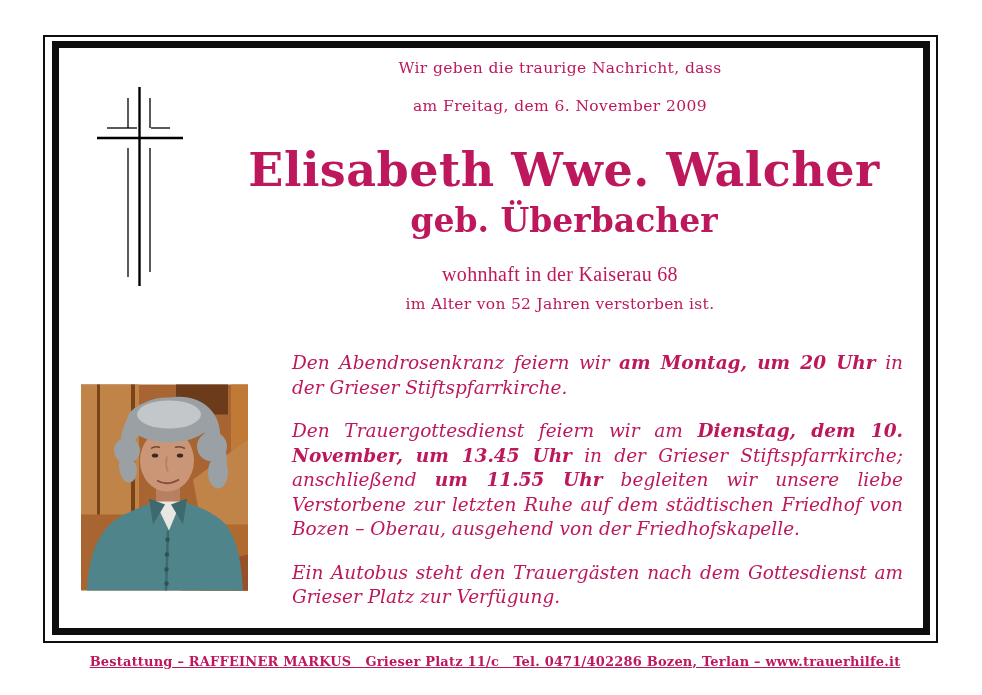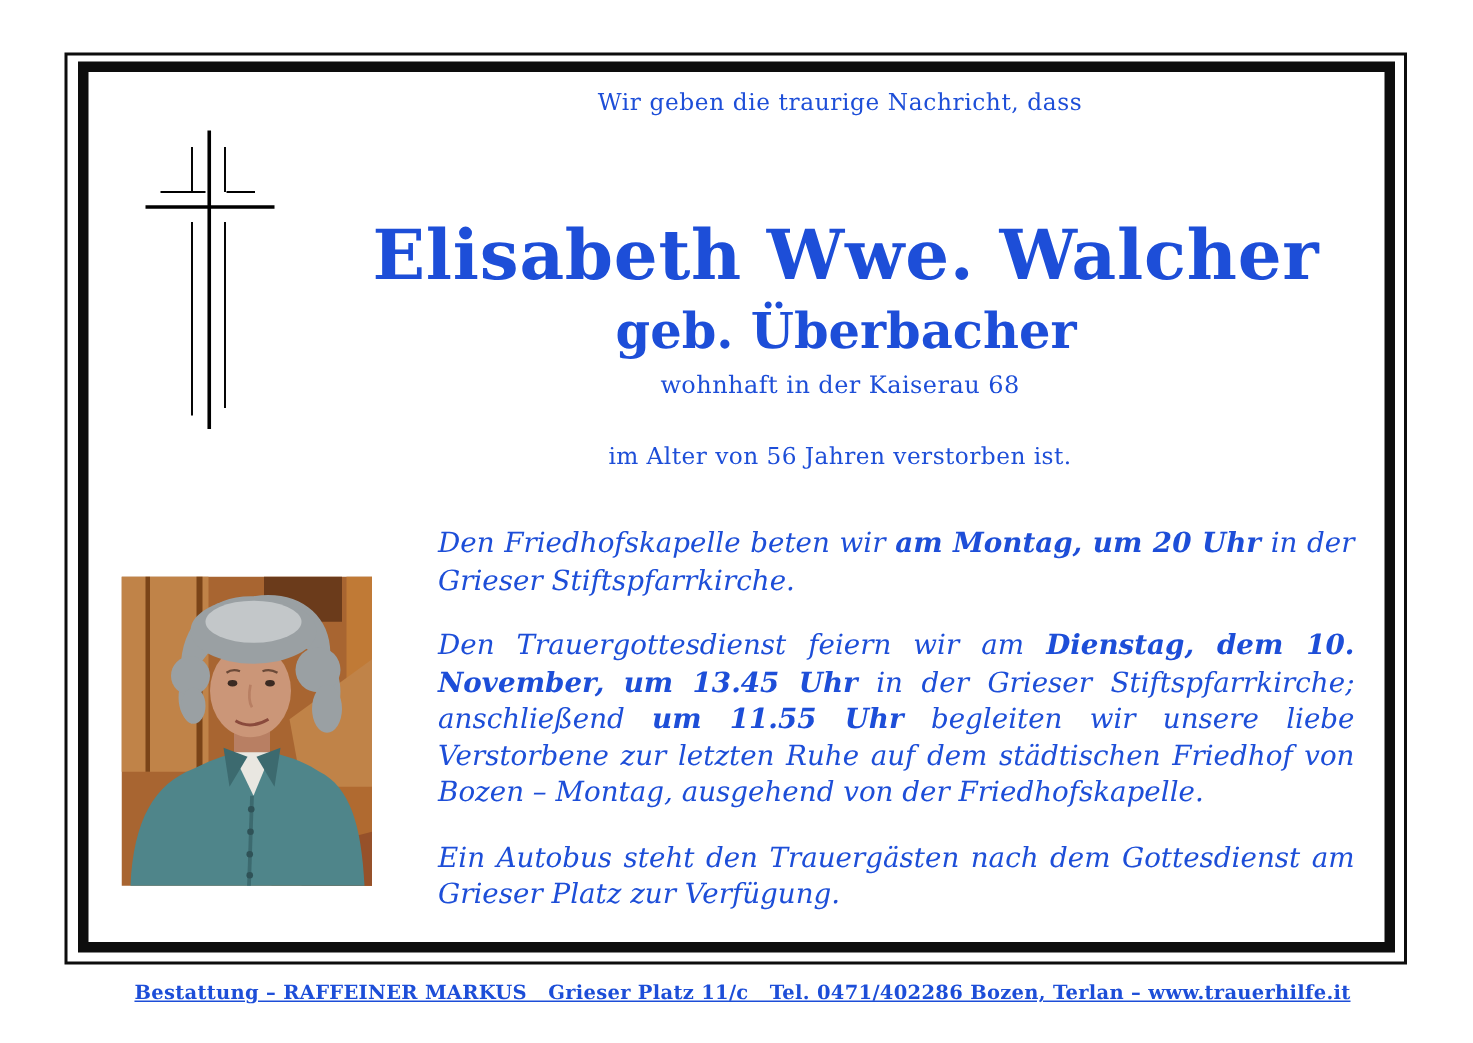--- a/index.html
+++ b/index.html
@@ -1,29 +1,29 @@
 <!DOCTYPE html>
 <html><head>
 <meta charset="utf-8">
 <style>
   html,body{margin:0;padding:0;background:#ffffff;}
   .page{position:relative;width:982px;height:695px;background:#ffffff;overflow:hidden;
-        font-family:"DejaVu Serif","Liberation Serif",serif;color:#1d4ed8;}
+        font-family:"DejaVu Serif","Liberation Serif",serif;color:#be185d;}
   .outer-frame{position:absolute;left:43px;top:35px;width:891px;height:604px;
         border:2px solid #0d0d0d;}
   .inner-frame{position:absolute;left:52px;top:41px;width:864px;height:580px;
         border:7px solid #0d0d0d;}
   .cross{position:absolute;left:92px;top:82px;}
   .centered-col{position:absolute;left:190px;width:740px;text-align:center;}
   .intro{font-size:15.5px;letter-spacing:.4px;}
   .l1{top:59px;}
   .l2{top:97px;}
   .name{top:140px;font-size:46px;font-weight:bold;letter-spacing:.5px;margin:4px;line-height:1.15;}
   .maiden{top:199px;font-size:33px;font-weight:bold;margin:4px;line-height:1.1;}
-  .residence{top:247px;font-size:16px;letter-spacing:.3px;}
+  .residence{top:263px;font-size:20px;letter-spacing:.3px;font-family:Liberation Serif, serif;}
   .ageline{top:295px;font-size:15.5px;letter-spacing:.3px;}
   .photo{position:absolute;left:81px;top:384px;}
   .body{position:absolute;left:292px;top:351px;width:611px;}
   .body p{margin:0 0 19px 0;font-style:italic;font-size:18.5px;line-height:24.5px;
         text-align:justify;}
   .body b{font-weight:bold;}
   .footer{position:absolute;left:4px;top:651px;width:100%;text-align:center;}
   .footer span{font-size:13px;font-weight:bold;text-decoration:underline;letter-spacing:.2px;}
 </style>
 </head>
@@ -39,26 +39,27 @@
     <line x1="5" y1="56" x2="91" y2="56" stroke="#000" stroke-width="2.4"></line>
     <line x1="36" y1="16" x2="36" y2="46" stroke="#000" stroke-width="1.3"></line>
     <line x1="36" y1="66" x2="36" y2="195" stroke="#000" stroke-width="1.3"></line>
     <line x1="58" y1="16" x2="58" y2="46" stroke="#000" stroke-width="1.3"></line>
     <line x1="58" y1="66" x2="58" y2="190" stroke="#000" stroke-width="1.3"></line>
     <line x1="15" y1="46" x2="45" y2="46" stroke="#000" stroke-width="1.3"></line>
     <line x1="59" y1="46" x2="78" y2="46" stroke="#000" stroke-width="1.3"></line>
   </svg>
 
   <div class="centered-col intro l1">Wir geben die traurige Nachricht, dass</div>
+  <div class="centered-col intro l2">am Freitag, dem 6. November 2009</div>
 
   <h1 class="centered-col name">Elisabeth Wwe. Walcher</h1>
   <h2 class="centered-col maiden">geb. Überbacher</h2>
 
   <div class="centered-col residence">wohnhaft in der Kaiserau 68</div>
-  <div class="centered-col ageline">im Alter von 56 Jahren verstorben ist.</div>
+  <div class="centered-col ageline">im Alter von 52 Jahren verstorben ist.</div>
 
   <svg class="photo" width="167" height="207" viewBox="0 0 167 206">
     <g>
       <rect x="0" y="0" width="167" height="206" fill="#a86531"></rect>
       <rect x="0" y="0" width="58" height="130" fill="#c08348"></rect>
       <rect x="16" y="0" width="3" height="130" fill="#7a4418"></rect>
       <rect x="50" y="0" width="4" height="140" fill="#7a4418"></rect>
       <rect x="95" y="0" width="52" height="30" fill="#6b3b1b"></rect>
       <rect x="150" y="0" width="17" height="206" fill="#c07a36"></rect>
       <polygon points="112,95 167,55 167,140 122,150" fill="#c08348"></polygon>
@@ -87,22 +88,22 @@
       <ellipse cx="88" cy="36" rx="42" ry="22" fill="#9aa0a3"></ellipse>
       <ellipse cx="88" cy="30" rx="32" ry="14" fill="#c3c7c9"></ellipse>
       <circle cx="46" cy="66" r="13" fill="#9aa0a3"></circle>
       <circle cx="131" cy="62" r="15" fill="#9aa0a3"></circle>
       <ellipse cx="137" cy="88" rx="10" ry="16" fill="#9aa0a3"></ellipse>
       <ellipse cx="48" cy="86" rx="8" ry="12" fill="#9aa0a3"></ellipse>
     </g>
   </svg>
 
   <div class="body">
-    <p><span>Den Friedhofskapelle beten wir </span><b>am Montag, um 20 Uhr</b><span> in der Grieser Stiftspfarrkirche.</span></p>
-    <p><span>Den Trauergottesdienst feiern wir am </span><b>Dienstag, dem 10. November, um 13.45 Uhr</b><span> in der Grieser Stiftspfarrkirche; anschließend </span><b>um 11.55 Uhr</b><span> begleiten wir unsere liebe Verstorbene zur letzten Ruhe auf dem städtischen Friedhof von Bozen – Montag, ausgehend von der Friedhofskapelle.</span></p>
+    <p><span>Den Abendrosenkranz feiern wir </span><b>am Montag, um 20 Uhr</b><span> in der Grieser Stiftspfarrkirche.</span></p>
+    <p><span>Den Trauergottesdienst feiern wir am </span><b>Dienstag, dem 10. November, um 13.45 Uhr</b><span> in der Grieser Stiftspfarrkirche; anschließend </span><b>um 11.55 Uhr</b><span> begleiten wir unsere liebe Verstorbene zur letzten Ruhe auf dem städtischen Friedhof von Bozen – Oberau, ausgehend von der Friedhofskapelle.</span></p>
     <p><span>Ein Autobus steht den Trauergästen nach dem Gottesdienst am Grieser Platz zur Verfügung.</span></p>
   </div>
 
   <div class="footer">
     <span>Bestattung – RAFFEINER MARKUS&nbsp;&nbsp; Grieser Platz 11/c&nbsp;&nbsp; Tel. 0471/402286 Bozen, Terlan – www.trauerhilfe.it</span>
   </div>
 
 </div>
 
 </body></html>

